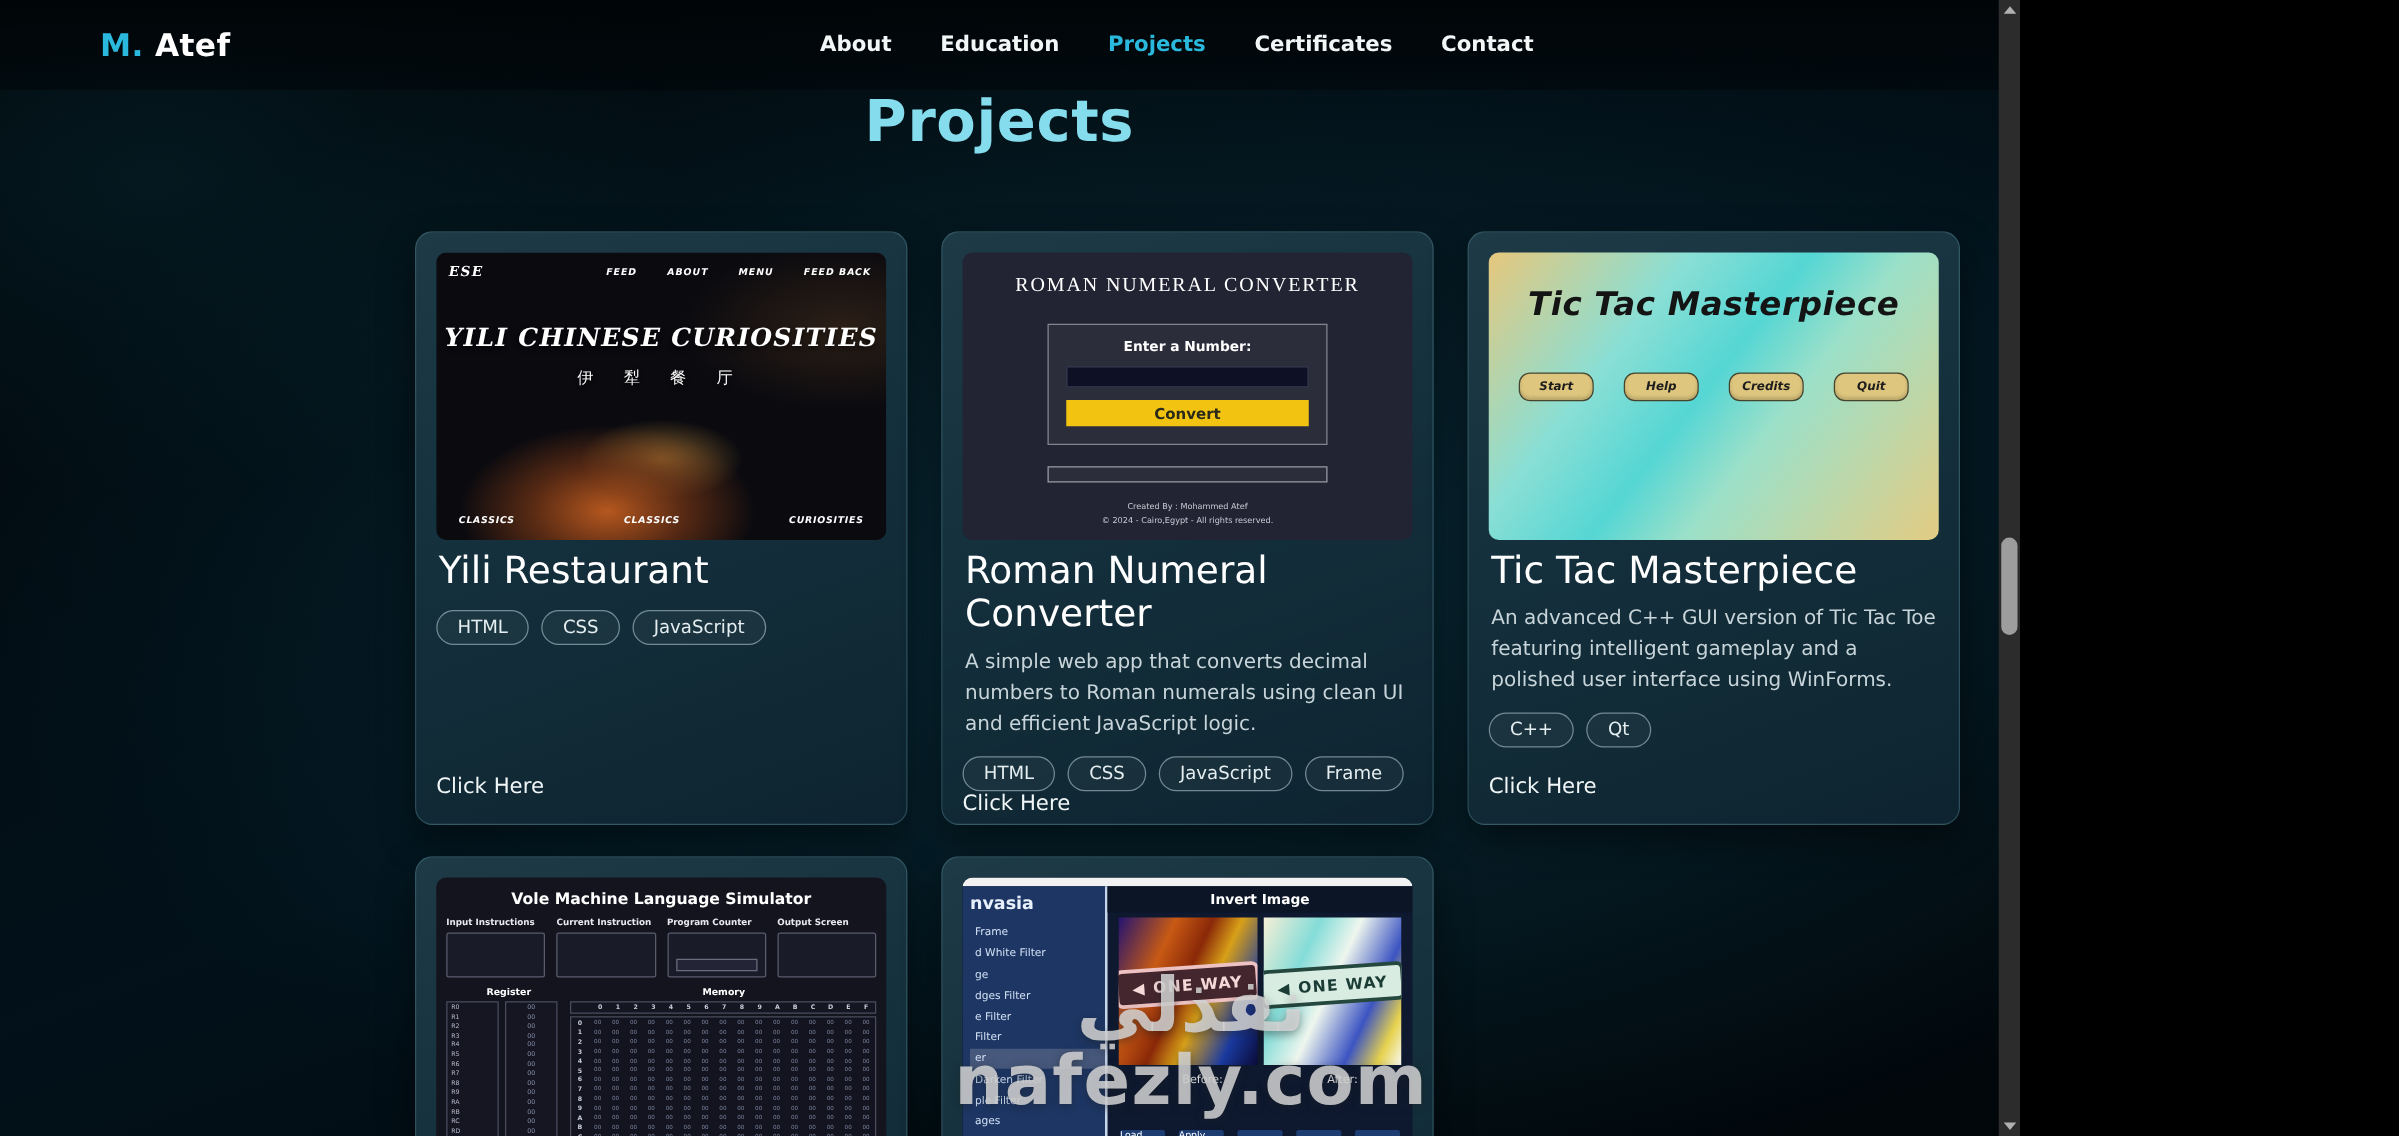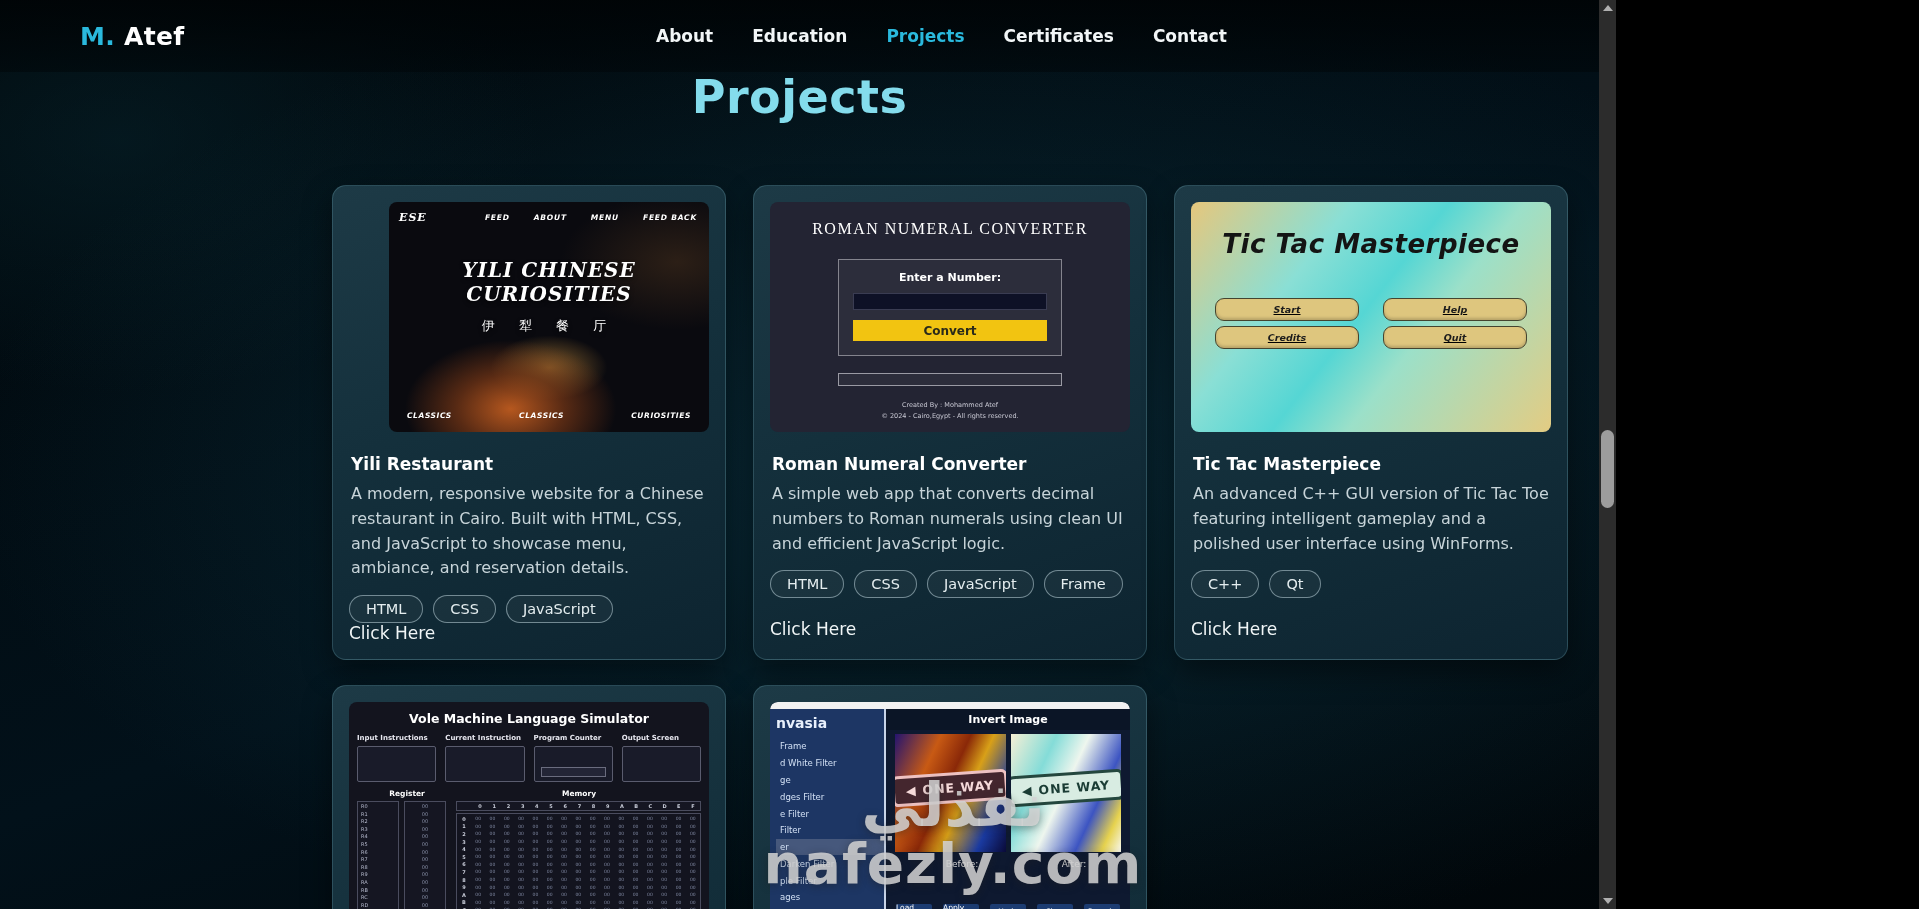--- a/index.html
+++ b/index.html
@@ -30,33 +30,33 @@
   .page-title { position:absolute; top:70px; left:0; right:17px; text-align:center;
                 font-size:46px; font-weight:700; color:#84dcec; letter-spacing:0.5px; }
 
   
   .grid { position:absolute; left:332px; top:185px; width:1237px; display:grid;
           grid-template-columns:394px 394px 394px; column-gap:27px; row-gap:25px; }
   .card { height:475px; border-radius:14px; padding:16px; display:flex; flex-direction:column;
           background:linear-gradient(160deg,#1d3a46 0%,#14303c 45%,#0d2430 100%);
           border:1px solid rgba(140,205,220,0.22); box-shadow:0 12px 30px rgba(0,0,0,0.45); }
   .thumb { height:230px; border-radius:8px; overflow:hidden; position:relative; flex:none; }
-  .card-title { margin:22px 2px 0; font-size:17px; font-weight:700; color:#ffffff; }
+  .card-title { margin:7px 2px 0; font-size:30px; font-weight:400; color:#ffffff; }
   .card-desc { margin:8px 2px 0; font-size:16px; line-height:1.55; color:#c7d4d9; }
   .tags { display:flex; gap:10px; margin-top:14px; flex-wrap:wrap; }
   .tag { padding:5px 16px; border:1.5px solid rgba(190,212,218,0.55); border-radius:999px;
          font-size:14.5px; color:#e4edef; background:rgba(255,255,255,0.04); }
   .click-here { margin-top:auto; margin-bottom:4px; font-size:17px; color:#f0f5f6; text-decoration:none; cursor:pointer; width:max-content; }
 
   
   .thumb-yili { background:
       radial-gradient(44% 40% at 38% 90%, rgba(196,94,32,0.92) 0%, rgba(122,56,22,0.70) 38%, rgba(40,20,10,0) 75%),
       radial-gradient(26% 20% at 50% 72%, rgba(232,168,70,0.55), rgba(0,0,0,0) 70%),
       radial-gradient(52% 42% at 90% 26%, rgba(62,42,26,0.65), rgba(0,0,0,0) 70%),
-      #0a0a0f; margin-left: 40px; }
+      #0a0a0f; }
   .yr-nav { position:absolute; top:9px; left:10px; right:12px; display:flex; justify-content:space-between; align-items:center; color:#fff; }
   .yr-logo { font-family:"DejaVu Serif","Liberation Serif",serif; font-style:italic; font-weight:700; font-size:11px; letter-spacing:1px; }
   .yr-links { display:flex; gap:24px; font-weight:700; font-size:7.5px; letter-spacing:0.8px; font-style:italic; }
   .yr-center { position:absolute; top:56px; width:100%; text-align:center; color:#fff; }
   .yr-title { font-family:"DejaVu Serif","Liberation Serif",serif; font-style:italic; font-weight:700; font-size:20px;
               letter-spacing:1px; text-shadow:0 2px 4px rgba(0,0,0,0.65); }
   .yr-sub { margin-top:11px; font-size:13px; letter-spacing:10px; text-shadow:0 2px 4px rgba(0,0,0,0.65); }
   .yr-footer { position:absolute; bottom:12px; left:18px; right:18px; display:flex; justify-content:space-between;
                font-style:italic; font-weight:700; font-size:7.5px; color:#fff; letter-spacing:0.6px; }
 
@@ -67,21 +67,21 @@
   .rn-label { text-align:center; color:#fff; font-weight:700; font-size:11px; }
   .rn-input { margin-top:9px; height:17px; background:#0e1126; border:1px solid #3a3c52; }
   .rn-btn { margin-top:10px; height:21px; background:#f2c411; color:#2a2a1a; font-weight:700; font-size:12px;
             display:flex; align-items:center; justify-content:center; cursor:default; }
   .rn-output { margin-top:17px; width:224px; height:13px; border:1px solid #9a9aa4; background:#2c2d3b; }
   .rn-credits { margin-top:auto; margin-bottom:9px; text-align:center; color:#c9c9d4; font-size:6.5px; line-height:1.8; }
 
   
   .thumb-tictac { background:linear-gradient(128deg,#e6c77c 0%,#8adfd5 30%,#55d6d4 48%,#9be0c9 62%,#e3cc83 100%); }
   .tt-title { margin-top:27px; text-align:center; font-style:italic; font-weight:700; font-size:26px; color:#141414; letter-spacing:0.5px; }
-  .tt-btns { position:absolute; left:24px; right:24px; top:96px; display:grid; grid-template-columns:1fr 1fr; gap:5px 24px;text-decoration:underline; }
+  .tt-btns { position:absolute; left:24px; right:24px; top:96px; display:grid; grid-template-columns:1fr 1fr 1fr 1fr; gap:5px 24px; }
   .tt-btn { height:23px; background:#dec67e; border:1.5px solid #44442f; border-radius:9px; display:flex; align-items:center;
             justify-content:center; font-style:italic; font-weight:700; font-size:9.5px; color:#1c1c1c;
             box-shadow:inset 0 -2px 3px rgba(0,0,0,0.18); }
 
   
   .thumb-vole { background:#13141e; padding:6px 8px; display:flex; flex-direction:column; }
   .vm-title { text-align:center; color:#fff; font-weight:700; font-size:12.5px; margin-top:3px; }
   .vm-sections { display:flex; gap:9px; margin-top:8px; }
   .vm-section { flex:1; }
   .vm-sec-label { font-size:7px; font-weight:700; color:#e8e8f0; text-align:left; }
@@ -182,21 +182,20 @@
           <div class="yr-title">YILI CHINESE CURIOSITIES</div>
           <div class="yr-sub">伊 犁 餐 厅</div>
         </div>
         <div class="yr-footer">
             <span>CLASSICS</span>
             <span>CLASSICS</span>
             <span>CURIOSITIES</span>
           </div>
       </div>
       <h3 class="card-title">Yili Restaurant</h3>
-      <p class="card-desc">A modern, responsive website for a Chinese restaurant in Cairo. Built with HTML, CSS, and JavaScript to showcase menu, ambiance, and reservation details.</p>
       <div class="tags">
           <span class="tag">HTML</span>
           <span class="tag">CSS</span>
           <span class="tag">JavaScript</span>
         </div>
       <a class="click-here">Click Here</a>
     </div>
 
     <div class="card">
       <div class="thumb thumb-roman">

